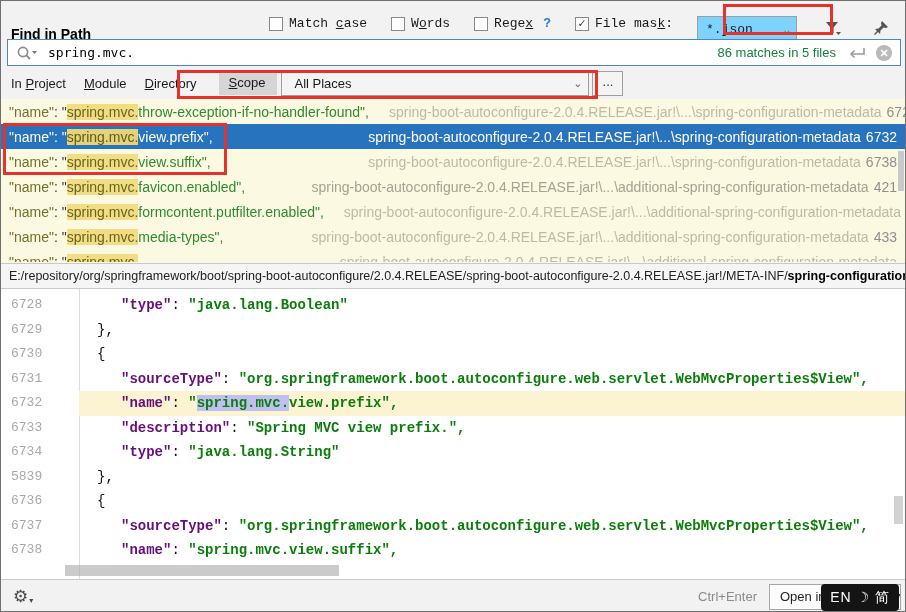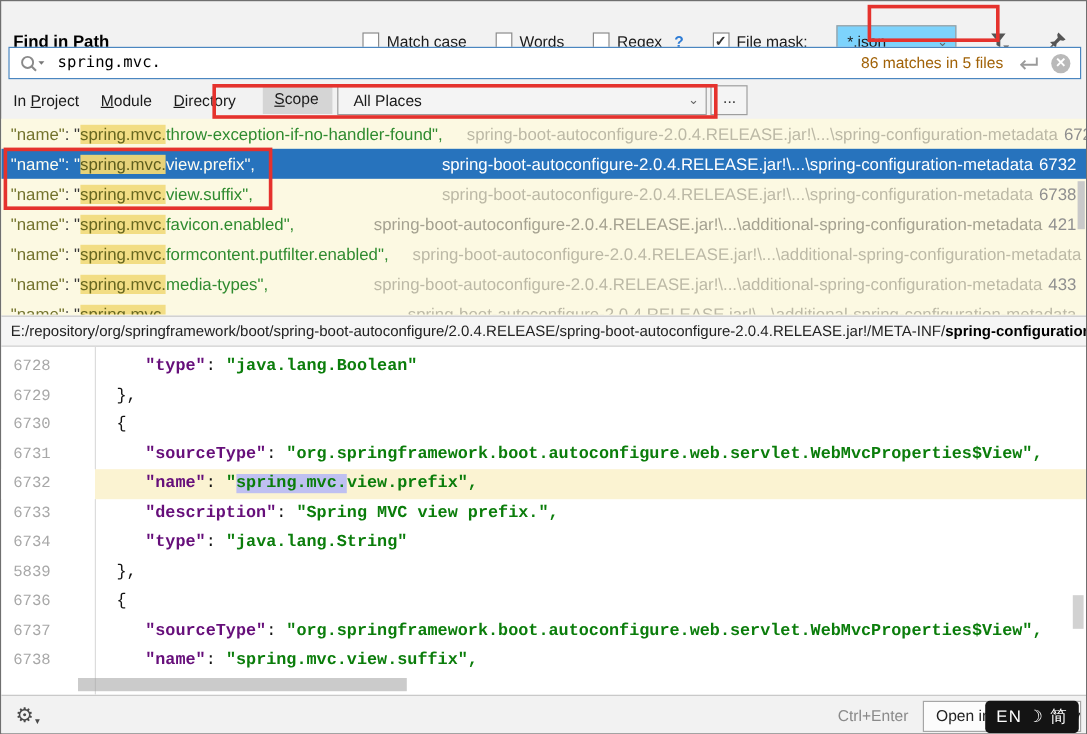--- a/index.html
+++ b/index.html
@@ -6,34 +6,34 @@
   html,body { background:#e8e8e8; }
   body { font-family:"Liberation Sans", sans-serif; }
   .dialog{
     position:relative; width:906px; height:612px; background:#f2f2f2;
     border:1px solid #6f6f6f; overflow:hidden;
     font-size:13px; color:#1a1a1a;
   }
   
   .topbar{ position:absolute; left:0; top:15px; width:100%; height:36px; display:flex; align-items:center; }
   .title{ font-weight:bold; font-size:14px; margin-left:10px; color:#000; }
-  .options{ position:absolute; right:12px; top:0; height:36px; display:flex; align-items:center; gap:24px; }
+  .options{ position:absolute; right:12px; top:0; height:36px; display:flex; align-items:flex-start; gap:24px;font-family:Liberation Mono, monospace; }
   .cb{ display:flex; align-items:center; gap:6px; cursor:default; white-space:nowrap; }
   .cbbox{ width:14px; height:14px; background:#fff; border:1px solid #8a8a8a; display:flex; align-items:center; justify-content:center; font-size:12px; font-weight:bold; color:#333; line-height:1; }
   .mn{ text-decoration:underline; }
   .help{ color:#2e7cd5; margin-left:4px; font-weight:bold; }
   .combo{ background:#7dd3fc; border:1px solid #9e9e9e; display:flex; align-items:center; position:relative; }
   .combo .chev{ position:absolute; right:6px; color:#666; font-size:11px; }
   .combo-fm{ width:100px; height:26px; padding-left:8px; }
   .iconbtn{ width:24px; height:24px; display:flex; align-items:center; justify-content:center; }
   
   .searchrow{ position:absolute; left:6px; top:38px; width:894px; height:27px; background:#fff; border:1px solid #4a86c0; display:flex; align-items:center; }
   .mag{ margin-left:8px; display:flex; align-items:center; }
   .query{ font-family:"DejaVu Sans Mono", monospace; font-size:13px; margin-left:10px; color:#000; }
-  .summary{ margin-left:auto; color:#a16207; font-size:13px; }
+  .summary{ margin-left:auto; color:#15803d; font-size:13px; }
   .enter-ic{ margin:0 10px 0 12px; }
   .clearbtn{ width:16px; height:16px; border-radius:50%; background:#b9b9b9; color:#fff; font-size:11px; line-height:16px; text-align:center; margin-right:8px; font-weight:bold; }
   
   .scoperow{ position:absolute; left:0; top:66px; width:100%; height:32px; display:flex; align-items:center; }
   .stab{ margin-left:10px; white-space:nowrap; }
   .stab.m2{ margin-left:18px; }
   .scopetab{ margin-left:22px; background:#d5d5d5; padding:4px 12px 5px 10px; }
   .combo-scope{ width:308px; height:25px; padding-left:12px; margin-left:4px; background:#f4f4f4; }
   .morebtn{ margin-left:3px; width:31px; height:25px; background:#f4f4f4; border:1px solid #9e9e9e; text-align:center; line-height:20px; color:#333; }
   

